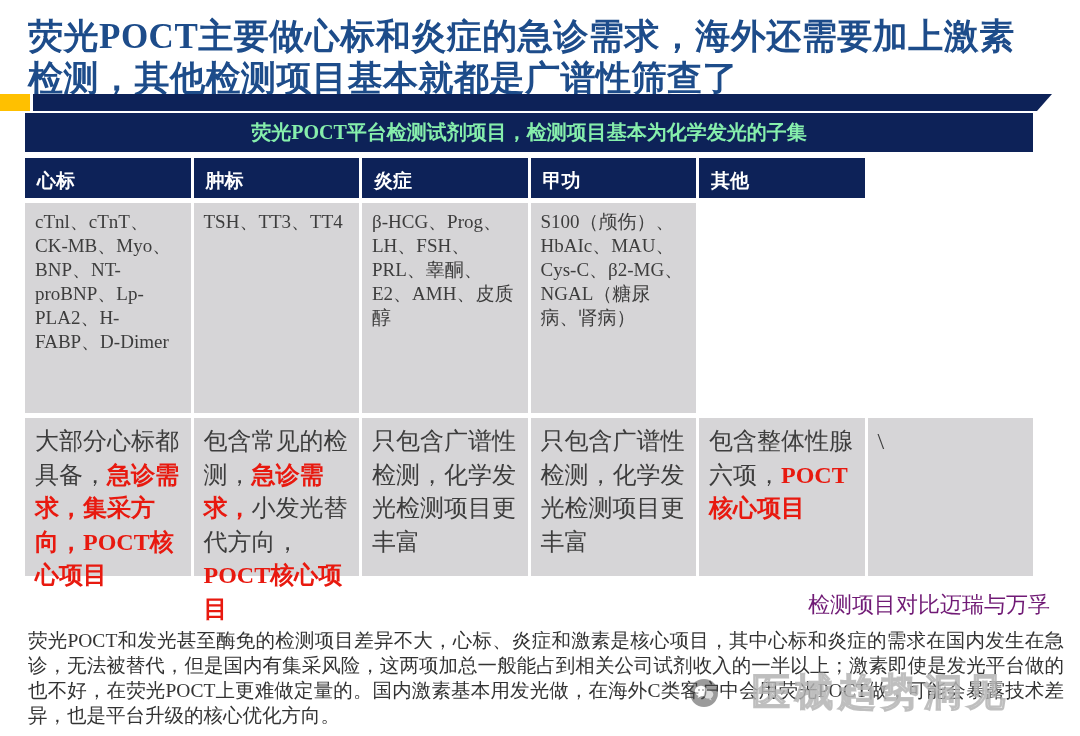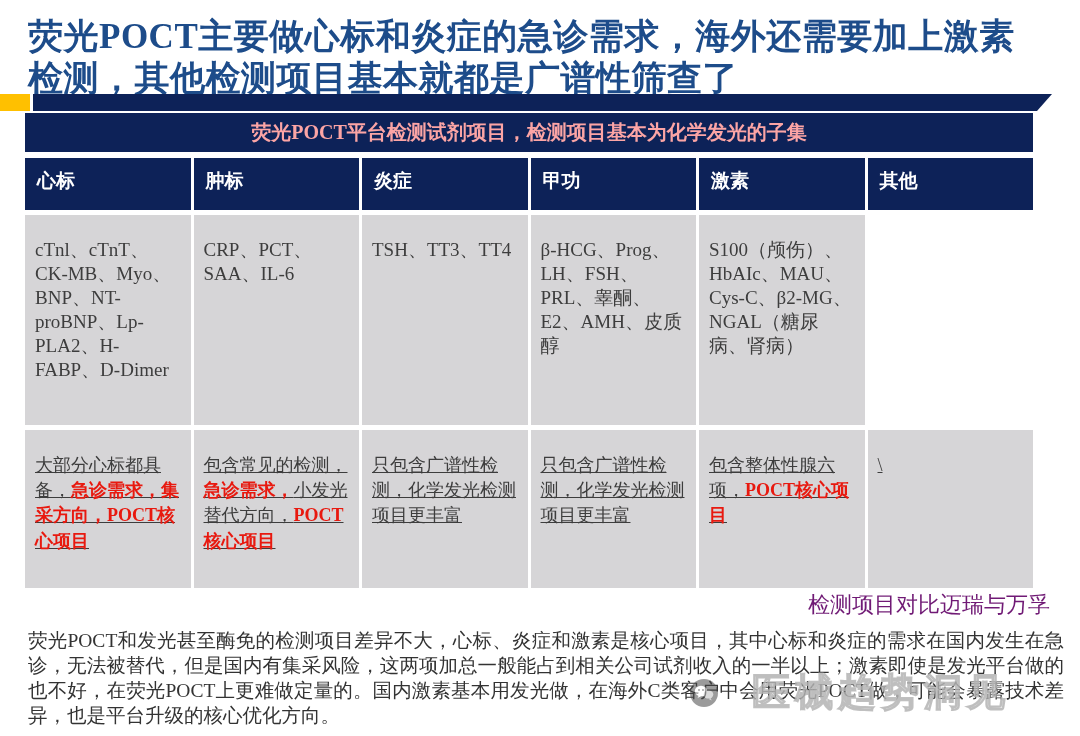--- a/index.html
+++ b/index.html
@@ -26,45 +26,45 @@
   }
   .divider-bar {
     position: absolute; left: 33px; top: 0; width: 1019px; height: 17px;
     background: var(--navy, #0d2258);
     clip-path: polygon(0 0, 100% 0, calc(100% - 15px) 100%, 0 100%);
   }
 
   .reagent-table { position: absolute; left: 25px; top: 113px; width: 1008px; }
   .table-banner {
     background: var(--navy, #0d2258);
-    color: #fca5a5; font-weight: bold;
+    color: #86efac; font-weight: bold;
     font-size: 20px; text-align: center;
     height: 39px; line-height: 39px;
     margin-bottom: 6px;
   }
   .trow {
     display: grid;
     grid-template-columns: repeat(6, 1fr);
     column-gap: 3px;
     margin-bottom: 5px;
   }
   .th {
     background: var(--navy, #0d2258);
     color: #ffffff; font-weight: bold;
     font-size: 19px;
-    height: 52px;
+    height: 40px;
     padding: 10px 12px;
   }
   .td {
     background: var(--cell-gray, #d6d5d7);
     color: #3d3d3d;
-    padding: 23px 10px;
+    padding: 7px 10px;
   }
   .td.items { height: 210px; font-size: 19px; line-height: 1.26; }
-  .td.comment { height: 158px; font-size: 18px; line-height: 1.4; text-decoration: underline; }
+  .td.comment { height: 158px; font-size: 24px; line-height: 1.4; }
   .td .red { color: var(--highlight-red, #e8190f); font-weight: bold; }
 
   .source-note {
     position: absolute; top: 590px; right: 30px;
     font-size: 22px; color: #701a75;
   }
 
   .analysis {
     position: absolute; left: 28px; top: 628px; width: 1036px;
     font-size: 19.5px; line-height: 25px; color: #333333;
@@ -96,26 +96,24 @@
   <div class="divider-bar"></div>
 </div>
 
 <div class="reagent-table">
   <div class="table-banner">荧光POCT平台检测试剂项目，检测项目基本为化学发光的子集</div>
   <div class="trow" id="header-row">
       <div class="th">心标</div>
       <div class="th">肿标</div>
       <div class="th">炎症</div>
       <div class="th">甲功</div>
-      <div class="th">激素</div>
       <div class="th">其他</div>
     </div>
   <div class="trow" id="items-row">
       <div class="td items">cTnl、cTnT、CK-MB、Myo、BNP、NT-proBNP、Lp-PLA2、H-FABP、D-Dimer</div>
-      <div class="td items">CRP、PCT、SAA、IL-6</div>
       <div class="td items">TSH、TT3、TT4</div>
       <div class="td items">β-HCG、Prog、LH、FSH、PRL、睾酮、E2、AMH、皮质醇</div>
       <div class="td items">S100（颅伤）、HbAIc、MAU、Cys-C、β2-MG、NGAL（糖尿病、肾病）</div>
     </div>
   <div class="trow" id="comment-row">
       <div class="td comment"><span>大部分心标都具备，</span><span class="red">急诊需求，集采方向，POCT核心项目</span></div>
       <div class="td comment"><span>包含常见的检测，</span><span class="red">急诊需求，</span><span>小发光替代方向，</span><span class="red">POCT核心项目</span></div>
       <div class="td comment"><span>只包含广谱性检测，化学发光检测项目更丰富</span></div>
       <div class="td comment"><span>只包含广谱性检测，化学发光检测项目更丰富</span></div>
       <div class="td comment"><span>包含整体性腺六项，</span><span class="red">POCT核心项目</span></div>

